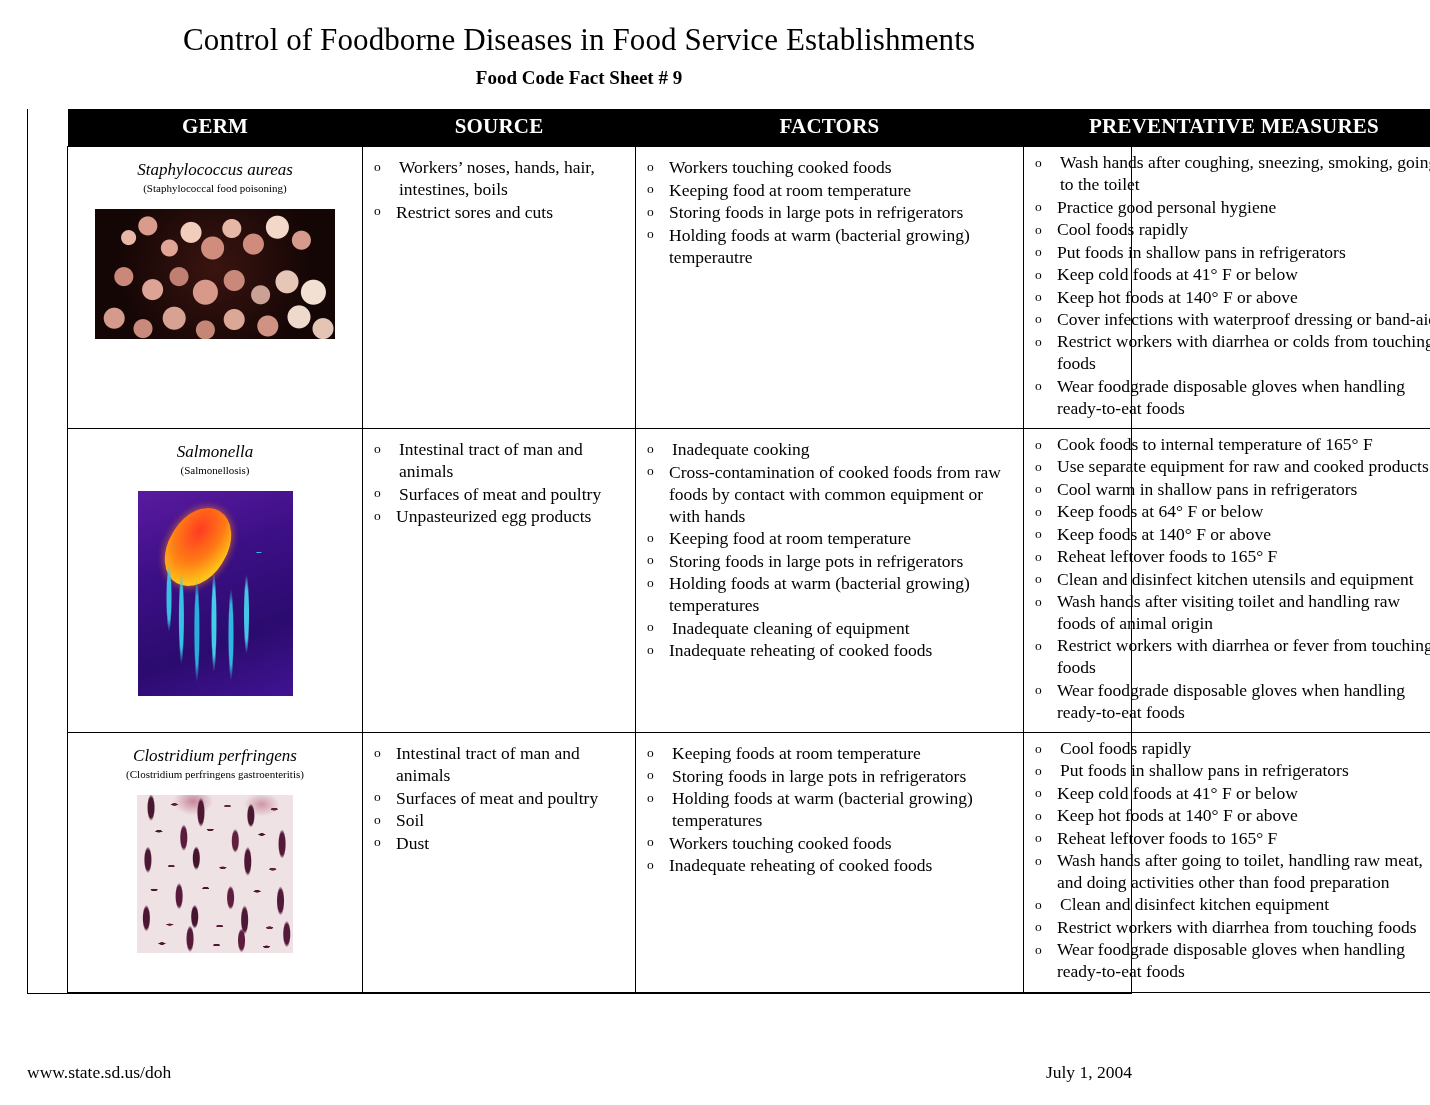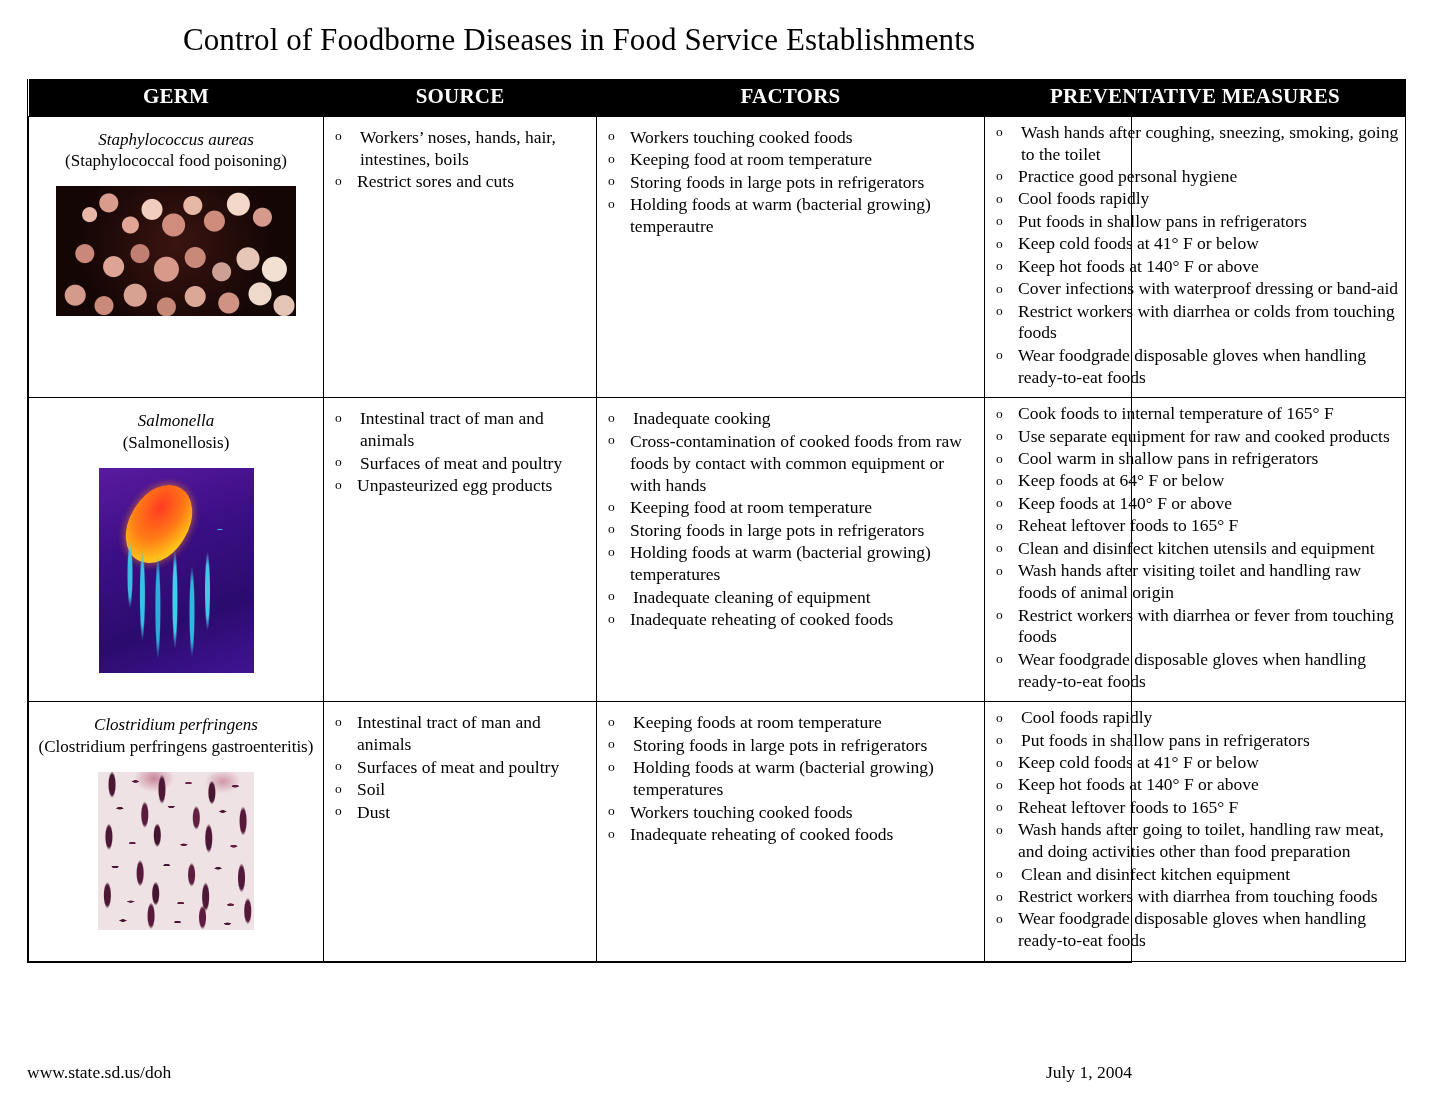--- a/index.html
+++ b/index.html
@@ -39,20 +39,21 @@
     font-weight: bold;
     margin-top: 9px;
     line-height: 1.15;
   }
 
   
   .table-wrap {
     margin: 21px 26px 0 27px;
     border: 1px solid #000;
     border-top: none;
+    padding-left: 39px;
   }
   table.fact {
     width: 100%;
     border-collapse: collapse;
     table-layout: fixed;
   }
   table.fact col.c-germ    { width: 295px; }
   table.fact col.c-source  { width: 273px; }
   table.fact col.c-factors { width: 388px; }
   table.fact col.c-prevent { width: 421px; }
@@ -87,21 +88,21 @@
     padding: 5px 6px 8px 8px;
   }
 
   
   .germ-sci {
     font-style: italic;
     font-size: 17px;
     line-height: 1.28;
   }
   .germ-common-wrap {
-    font-size: 17px;
+    font-size: 11px;
     line-height: 1.28;
   }
 
   
   ul.olist {
     list-style: none;
     margin: 0;
     padding: 0;
   }
   ul.olist > li {
@@ -261,20 +262,21 @@
     font-size: 17.5px;
   }
 </style>
 </head>
 <body>
 
 <div class="page">
 
   <div class="title-block">
     <div class="doc-title">Control of Foodborne Diseases in Food Service Establishments</div>
+    <div class="doc-subtitle">Food Code Fact Sheet # 9</div>
   </div>
 
   <div class="table-wrap">
     <table class="fact">
       <colgroup>
         <col class="c-germ">
           <col class="c-source">
           <col class="c-factors">
           <col class="c-prevent">
       </colgroup>

